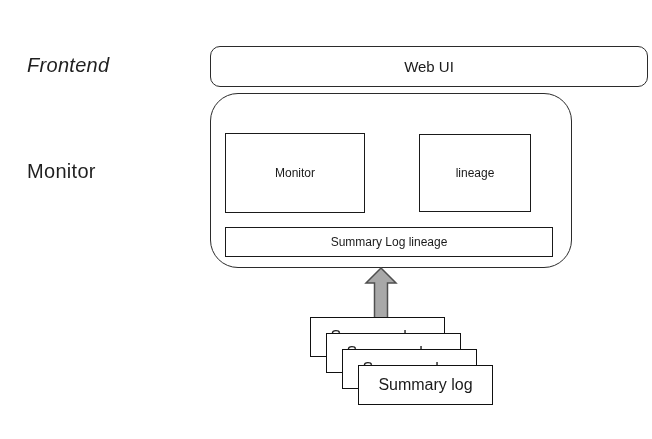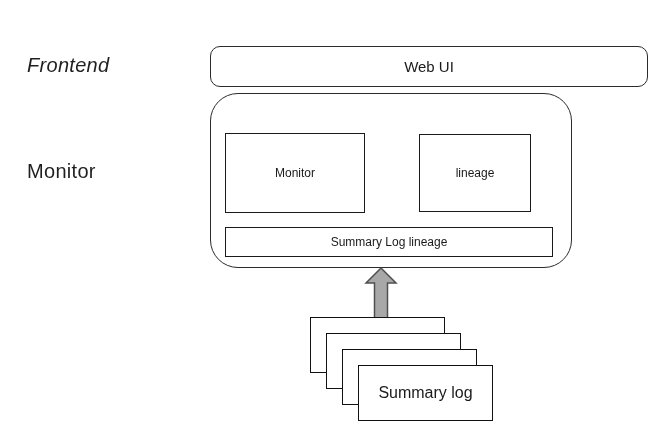--- a/index.html
+++ b/index.html
@@ -59,21 +59,21 @@
   #decoder-box { left: 225px; top: 227px; width: 328px; height: 30px; }
 
   #up-arrow {
     position: absolute;
     left: 360px; top: 266px;
     width: 42px; height: 54px;
   }
 
   .log-box {
     position: absolute;
-    width: 135px; height: 56px;
+    width: 135px; height: 40px;
     border: 1.5px solid #111111;
     background: #ffffff;
     box-sizing: border-box;
     display: flex; align-items: center; justify-content: center;
     font-size: 16px;
     overflow: hidden;
   }
   #log-box-1 { left: 310px; top: 317px; }
   #log-box-2 { left: 326px; top: 333px; }
   #log-box-3 { left: 342px; top: 349px; }

